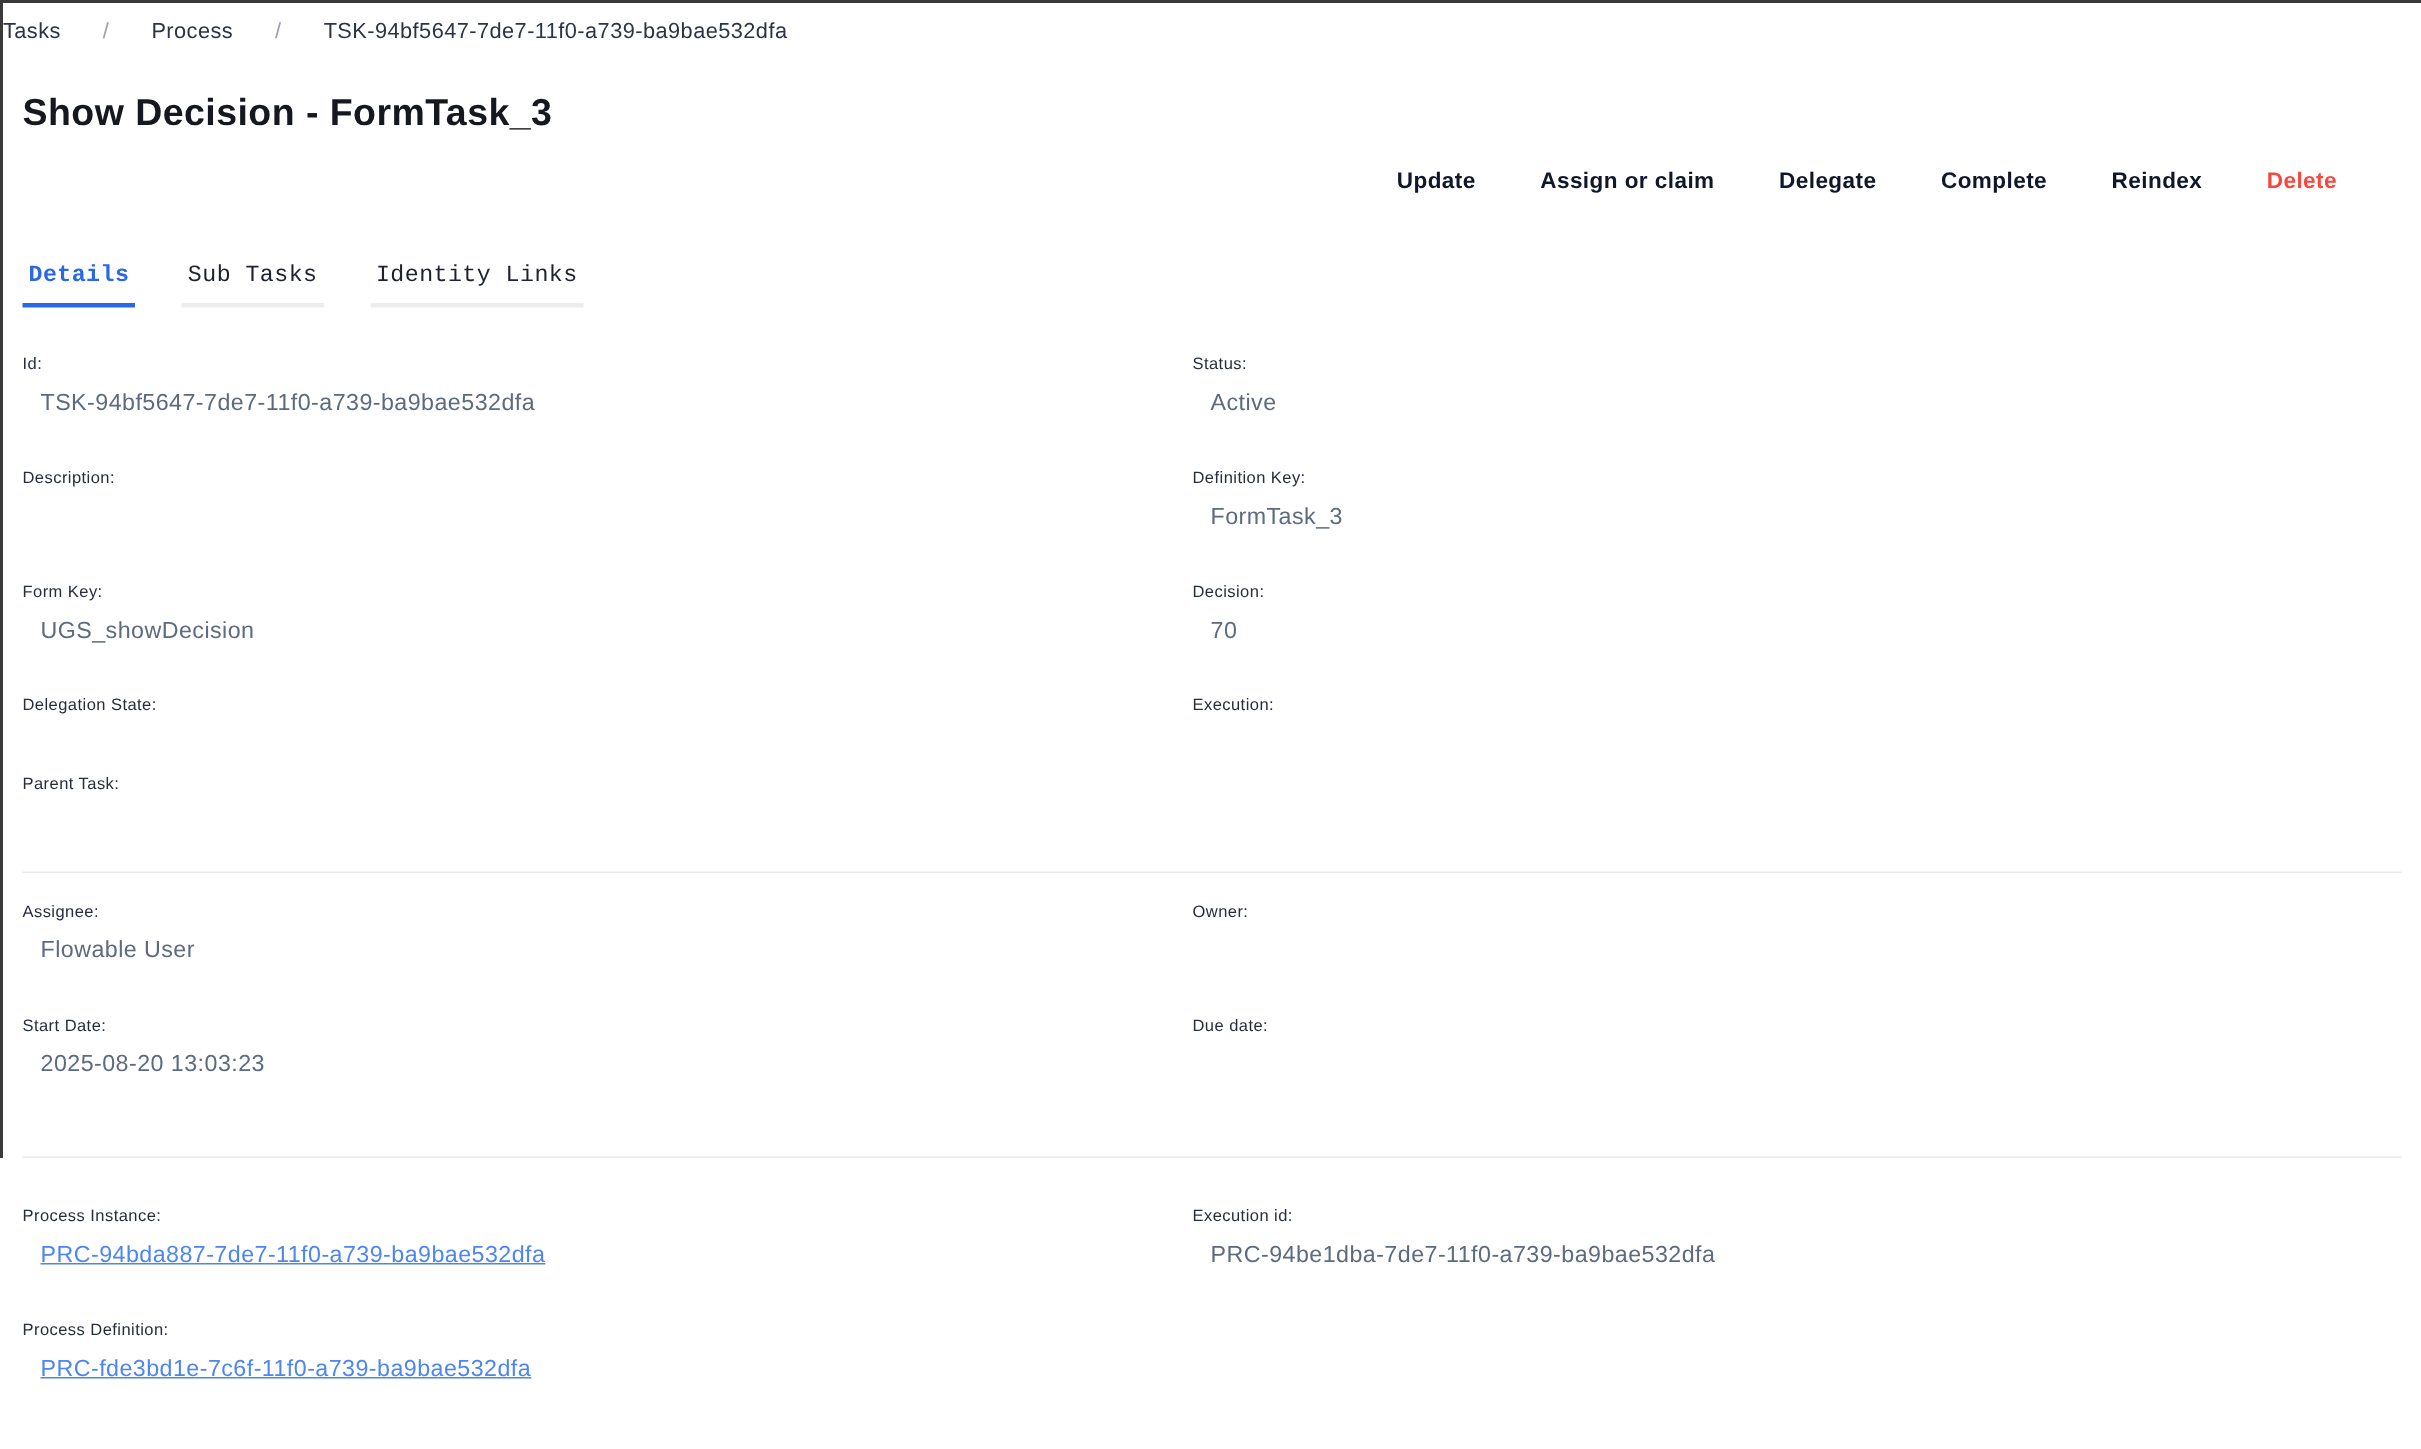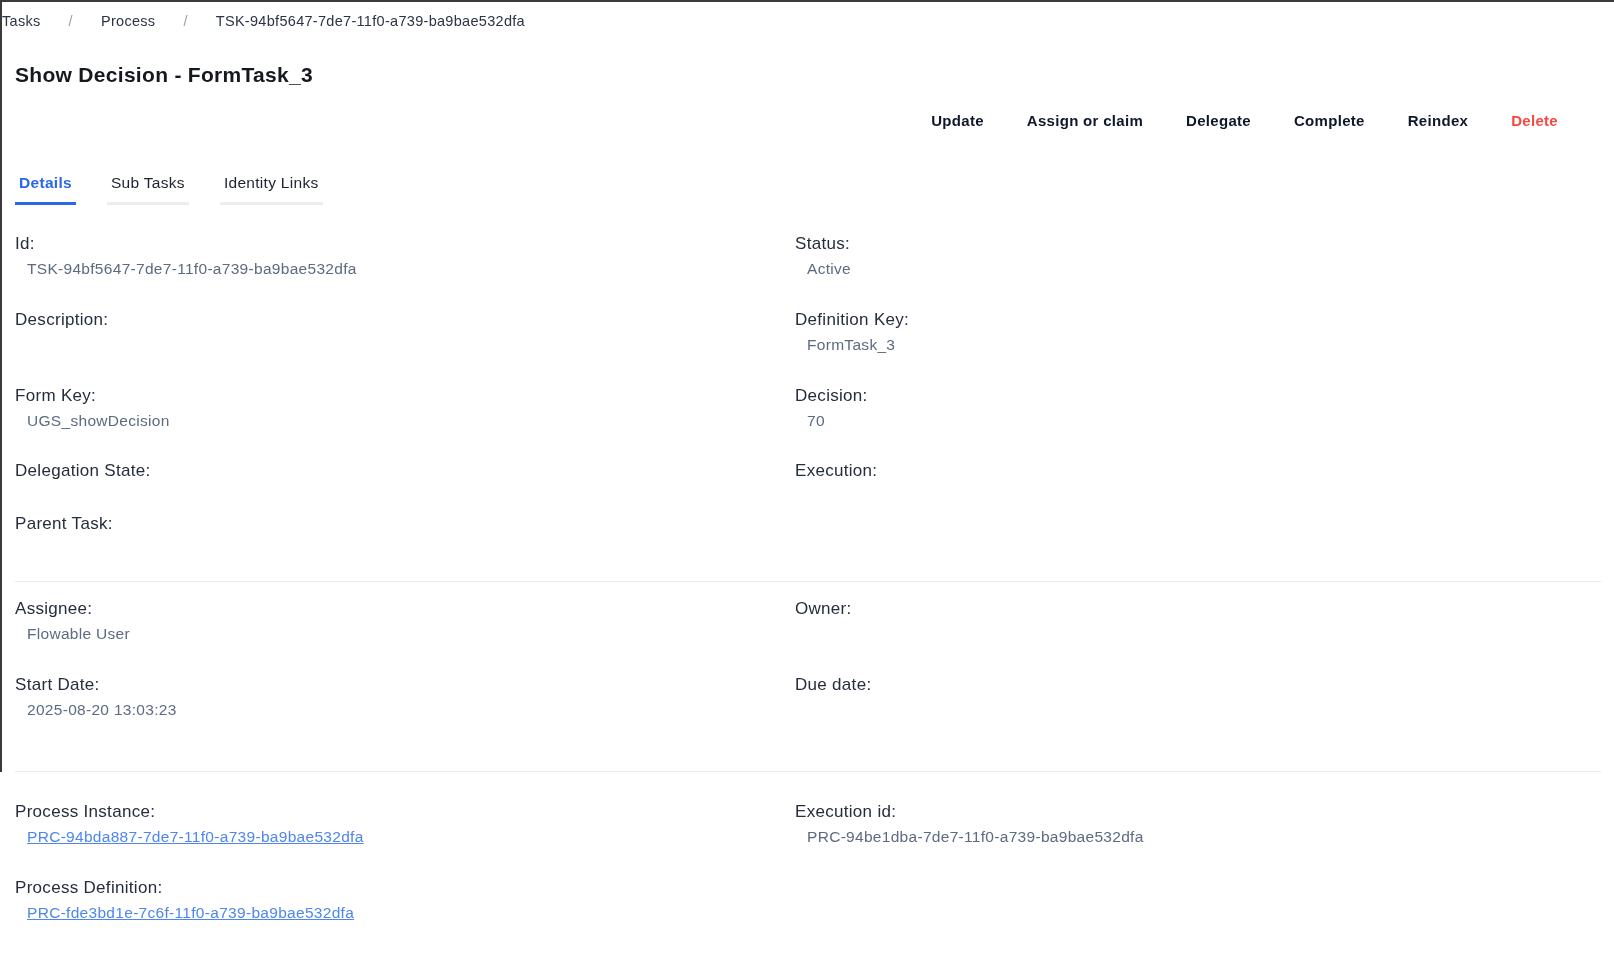--- a/index.html
+++ b/index.html
@@ -33,21 +33,21 @@
     height: 33px;
     display: flex; align-items: flex-start; gap: 28px;
     font-size: 14.5px; letter-spacing: 0.3px;
   }
   .crumb { color: #2b3447; text-decoration: none; cursor: pointer; }
   .crumb-sep { color: #9aa1ac; }
 
   
   .page-title {
     margin: 30px 0 0 15px;
-    font-size: 21px; font-weight: 700; letter-spacing: 0.3px;
+    font-size: 25px; font-weight: 700; letter-spacing: 0.3px;
     color: #15181f;
     height: 24px; line-height: 24px;
   }
 
   
   .actions {
     margin-top: 23px;
     height: 21px;
     display: flex; justify-content: flex-end; align-items: center;
     gap: 43px;
@@ -62,21 +62,21 @@
   .action-btn.danger { color: var(--danger); }
 
   
   .tabs {
     margin: 41px 0 0 15px;
     display: flex; gap: 31px;
     height: 33px;
   }
   .tab {
     background: none; border: none; cursor: pointer;
-    font-family: Liberation Sans, sans-serif;
+    font-family: Liberation Mono, monospace;
     font-size: 15.5px; letter-spacing: 0.3px;
     color: #1d222e;
     padding: 0 4px 8px 4px;
     border-bottom: 3px solid #ededee;
   }
   .tab.active {
     color: var(--accent);
     font-weight: 600;
     border-bottom-color: var(--accent);
   }
@@ -87,21 +87,21 @@
     display: grid;
     grid-template-columns: 780px 1fr;
     padding-left: 15px;
   }
   .h76 { height: 76px; }
   .h75 { height: 75px; }
   .h53 { height: 53px; }
   .h66 { height: 66px; }
   .h95 { height: 95px; }
   .field-label {
-    font-size: 17px; letter-spacing: 0.3px;
+    font-size: 11px; letter-spacing: 0.3px;
     color: var(--label-text);
     height: 17px; line-height: 17px;
   }
   .field-value {
     margin: 7px 0 0 12px;
     font-size: 15.5px; letter-spacing: 0.3px;
     color: var(--value-text);
     height: 19px; line-height: 19px;
     display: block; width: max-content; min-width: 4px;
   }

